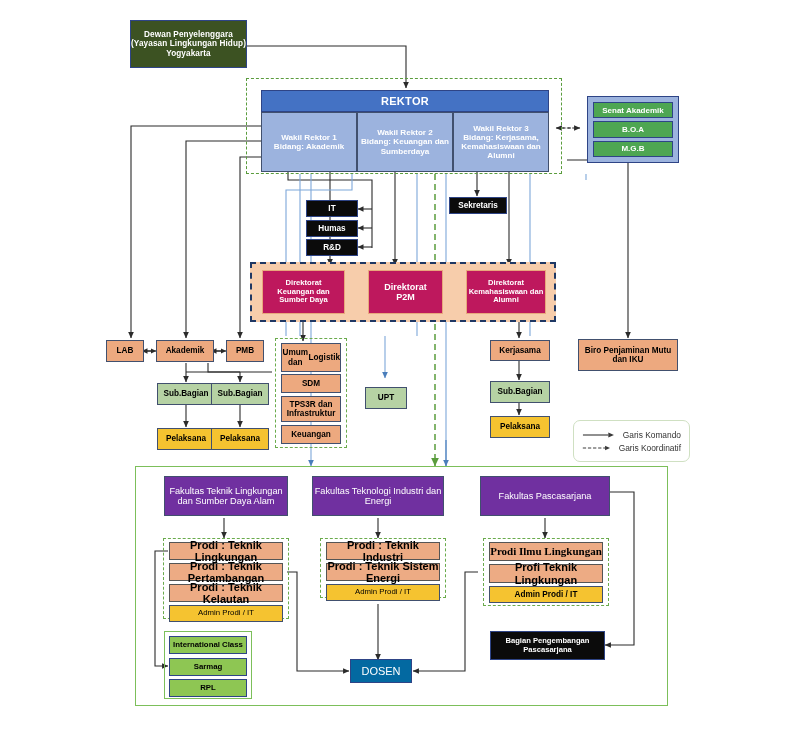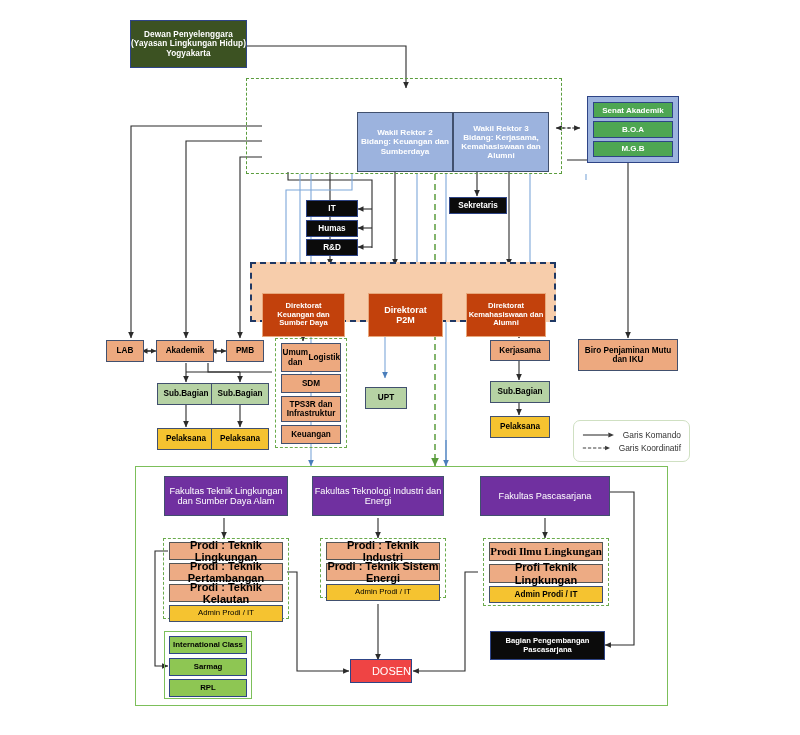--- a/index.html
+++ b/index.html
@@ -64,24 +64,23 @@
     border: 1.4px solid #2e4486;
     font-size: 8.2px;
   }
   .n-dirwrap {
     position: absolute;
     background: #f7cdab;
     border: 2px dashed #1f3864;
     z-index: 4;
   }
   .n-dir {
-    background: #c2410c; color: #ffffff;
+    background: #be185d; color: #ffffff;
     border: 1.4px solid #e8a87c;
     font-size: 7.6px;
-    margin-top: 23px;
   }
   .n-dir-big { font-size: 9px; }
   .n-peach {
     background: #eda97f; color: #000000;
     border: 1.2px solid #41506e;
     font-size: 8.2px;
   }
   .n-peachlight {
     background: #edab84; color: #000000;
     border: 1.2px solid #555555;
@@ -96,23 +95,23 @@
     background: #f5c330; color: #000000;
     border: 1.2px solid #41506e;
     font-size: 8.2px;
   }
   .n-purple {
     background: #7030a0; color: #ffffff;
     border: 1.3px solid #41506e;
     font-size: 9.2px; font-weight: normal;
   }
   .n-dosen {
-    background: #ef4444; color: #ffffff;
+    background: #0369a1; color: #ffffff;
     border: 1.3px solid #2e4486;
-    font-size: 11px; font-weight: normal; justify-content: flex-end;
+    font-size: 11px; font-weight: normal;
   }
   .n-lightgreen {
     background: #8ec653; color: #000000;
     border: 1.3px solid #2e4486;
     font-size: 7.8px;
   }
   
   .dash-green {
     position: absolute;
     border: 1.8px dashed #5a9c3d;
@@ -277,21 +276,28 @@
   </svg>
 
   <div class="dash-green" style="left:246px; top:78px; width:316px; height:96px;"></div>
 
   <div class="node n-dewan" style="left:130px; top:20px; width:117px; height:48px; flex-direction:column;">
     <span>Dewan Penyelenggara</span>
     <span>(Yayasan Lingkungan Hidup)</span>
     <span>Yogyakarta</span>
   </div>
 
-
+  <div class="node n-rektor" style="left:261px; top:90px; width:288px; height:22px;">
+    <span>REKTOR</span>
+  </div>
+
+  <div class="node n-wakil" style="left:261px; top:112px; width:96px; height:60px; flex-direction:column;">
+    <span>Wakil Rektor 1</span>
+    <span>Bidang: Akademik</span>
+  </div>
 
   <div class="node n-wakil" style="left:357px; top:112px; width:96px; height:60px; flex-direction:column;">
     <span>Wakil Rektor 2</span>
     <span>Bidang: Keuangan dan</span>
     <span>Sumberdaya</span>
   </div>
 
   <div class="node n-wakil" style="left:453px; top:112px; width:96px; height:60px; flex-direction:column;">
     <span>Wakil Rektor 3</span>
     <span>Bidang: Kerjasama,</span>

